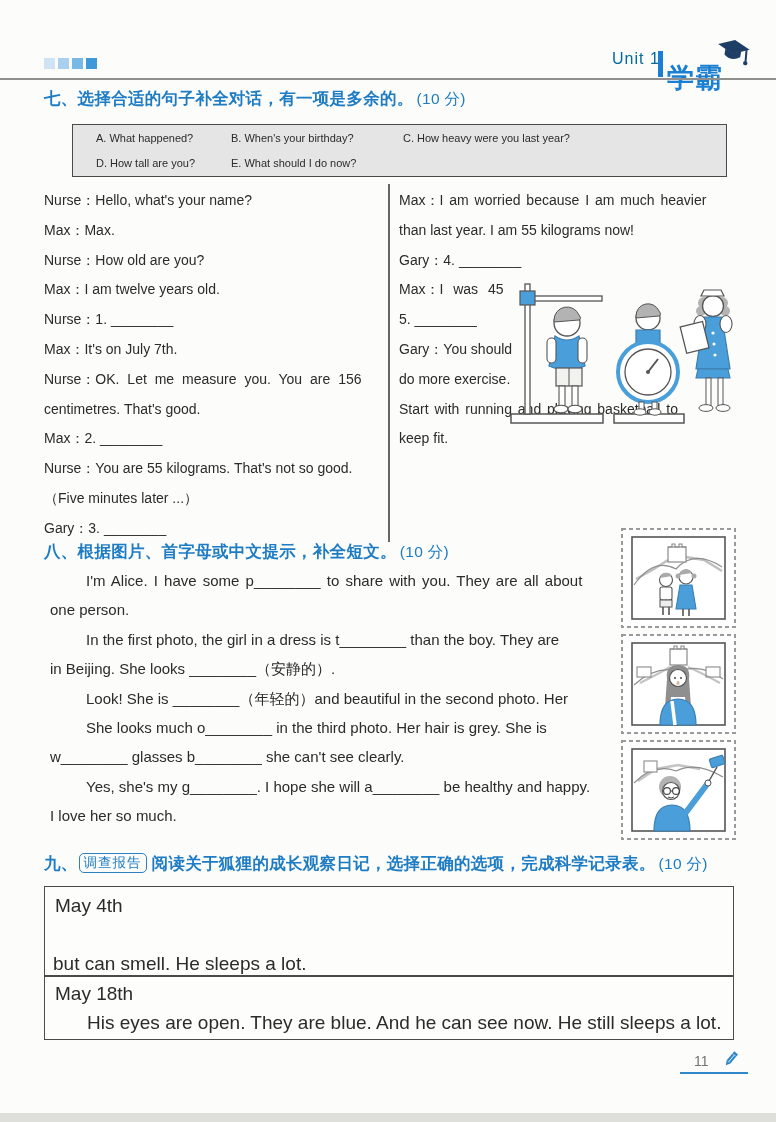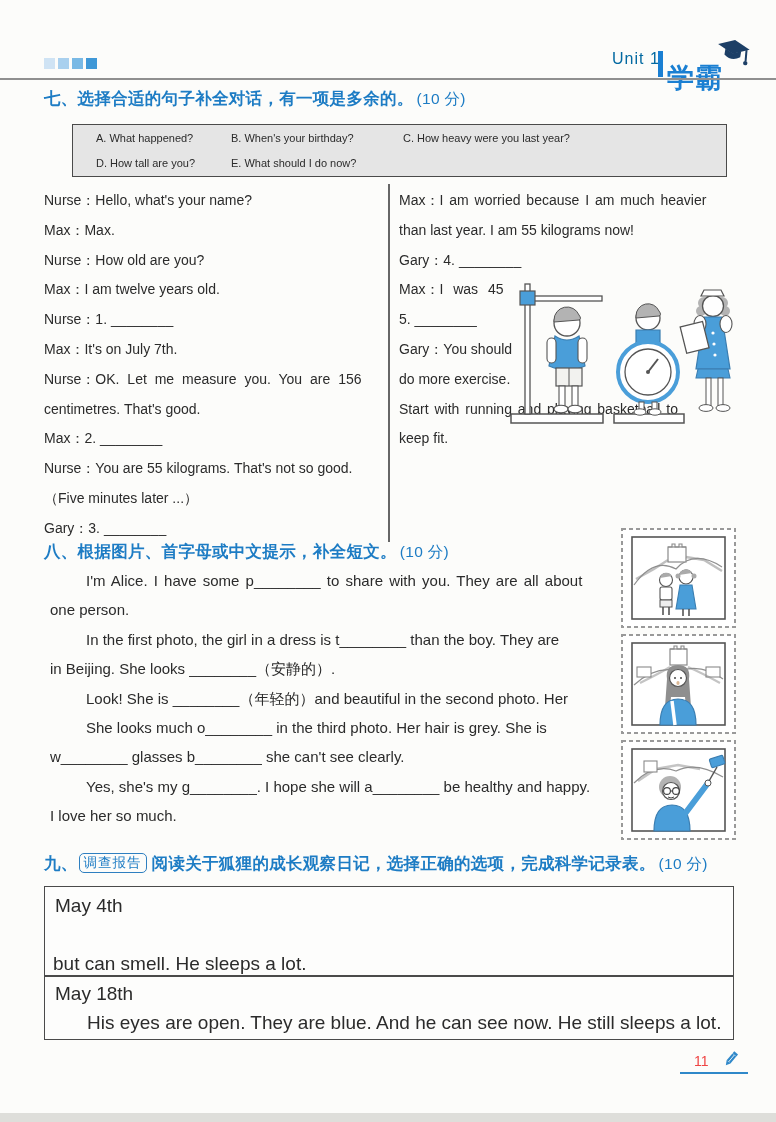--- a/index.html
+++ b/index.html
@@ -50,21 +50,21 @@
   .diary{position:absolute;left:44px;top:886px;width:688px;height:152px;border:1.6px solid #4a4a4a;background:#fdfdfc}
   .diary>div{position:absolute;font-size:19px;white-space:nowrap}
   .d1{left:10px;top:8px}
   .t1{left:46px;top:37px;word-spacing:2px}
   .t2{left:8px;top:66px}
   .ddiv{left:0;top:88px;width:688px;height:1.5px;background:#4a4a4a;padding:0}
   .d2{left:10px;top:96px}
   .t3{left:42px;top:125px}
 
   
-  .pagenum{position:absolute;left:694px;top:1053px;font-size:14px;color:#ef4444}
+  .pagenum{position:absolute;left:694px;top:1053px;font-size:14px;color:#737373}
   .pencil{position:absolute;left:722px;top:1050px;width:18px;height:18px}
   .pnline{position:absolute;left:680px;top:1072px;width:68px;height:2px;background:#2f88c9}
   .scanedge{position:absolute;left:0;top:1113px;width:776px;height:9px;background:#dededa}
 </style>
 </head>
 <body>
 
 <div class="page">
 
   <div class="squares">

